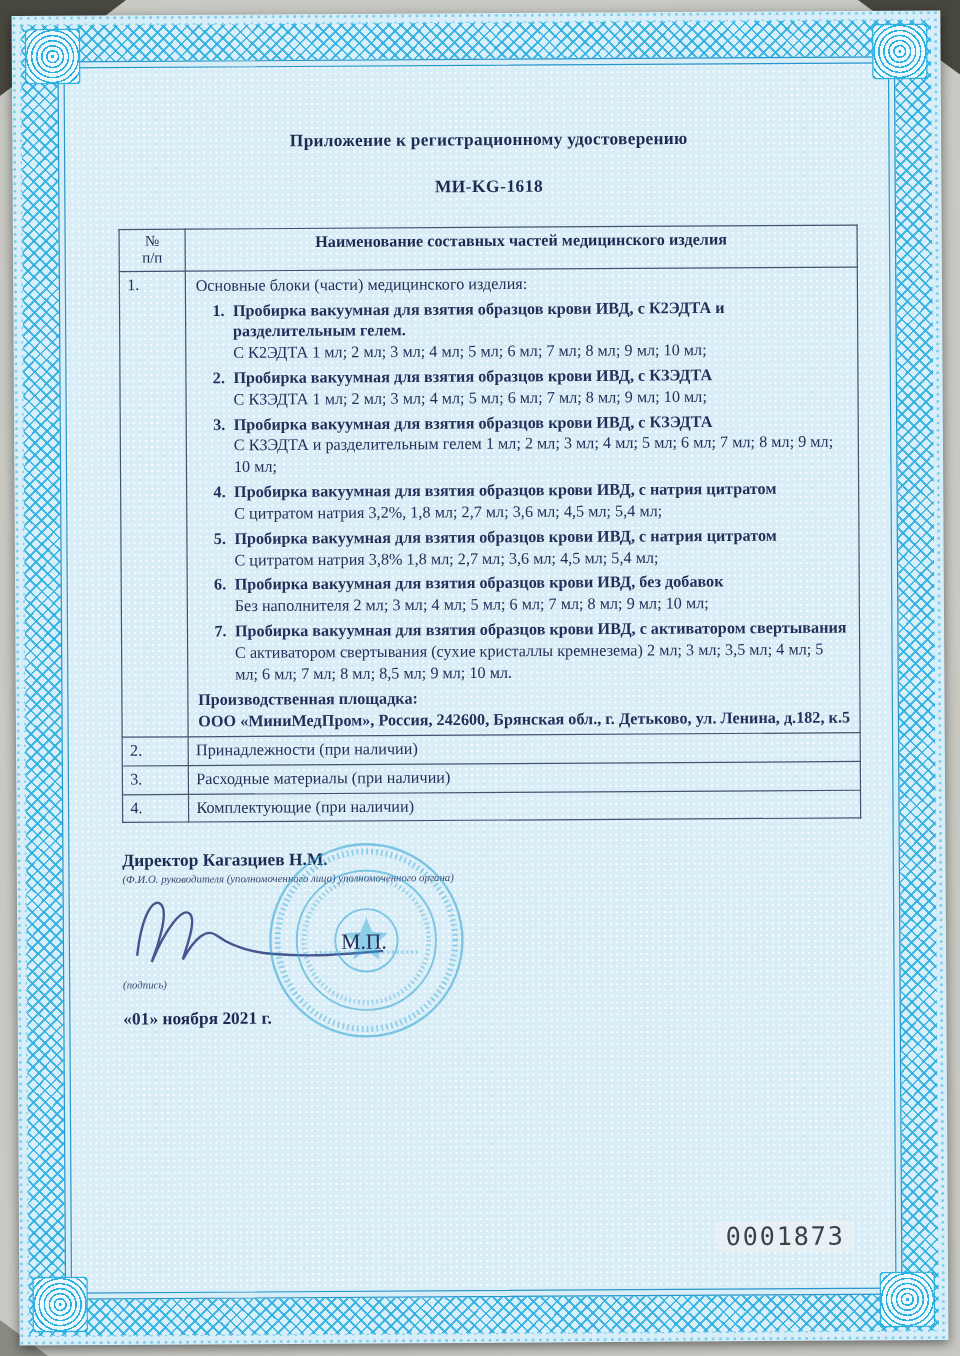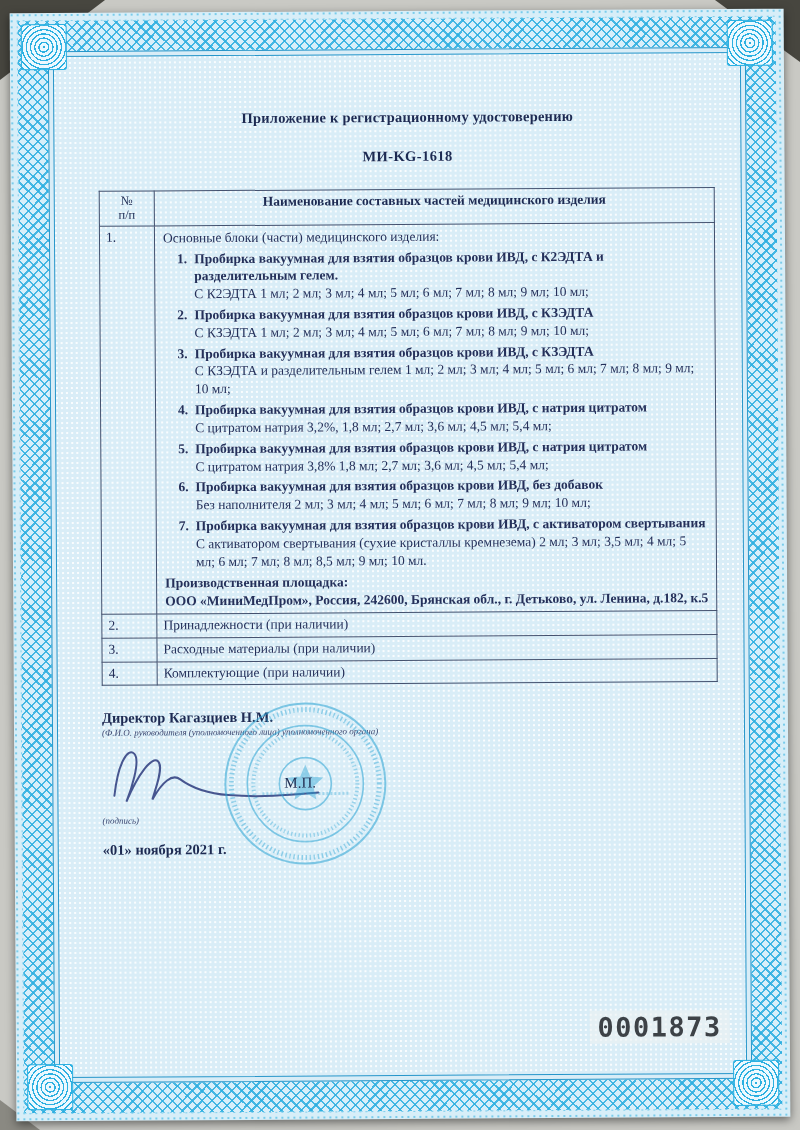--- a/index.html
+++ b/index.html
@@ -70,29 +70,29 @@
   .ititle{font-weight:bold;}
   .idetail{font-weight:normal;}
   .prod-label{font-weight:bold;margin-top:4px;margin-left:2px;}
   .prod-value{font-weight:bold;margin-left:2px;}
 
   .footer{position:relative;margin-top:24px;margin-left:4px;}
   .director{font-weight:bold;font-size:14.5px;color:#1d2a52;}
   .note{font-size:9px;font-style:italic;color:#3a4670;margin-top:1px;}
   .sig-row{position:relative;height:72px;margin-top:4px;}
   .sig-svg{position:absolute;left:6px;top:2px;}
-  .mp{position:absolute;left:182px;top:34px;font-size:15px;color:#223055;z-index:3;}
+  .mp{position:absolute;left:182px;top:34px;font-size:18px;color:#223055;z-index:3;}
   .seal{position:absolute;left:118px;top:-42px;opacity:.55;z-index:2;pointer-events:none;}
   .sign-note{font-size:9px;font-style:italic;color:#3a4670;margin-top:2px;}
   .date{margin-top:16px;font-weight:bold;font-size:14.5px;color:#1d2a52;}
 
   .serial{
-    position:absolute;right:16px;bottom:30px;
-    font-family:"DejaVu Sans Mono",monospace;font-size:27px;letter-spacing:1.5px;
-    color:#3d4247;background:rgba(238,243,243,.55);padding:1px 8px;font-weight:bold;
+    position:absolute;right:34px;bottom:30px;
+    font-family:"DejaVu Sans Mono",monospace;font-size:21px;letter-spacing:1.5px;
+    color:#3d4247;background:rgba(238,243,243,.55);padding:1px 8px;
   }
 </style>
 </head>
 <body>
 
 <div class="corner-dark tl"></div>
 <div class="corner-dark tr"></div>
 <div class="corner-dark bl"></div>
 
 <div class="sheet">

